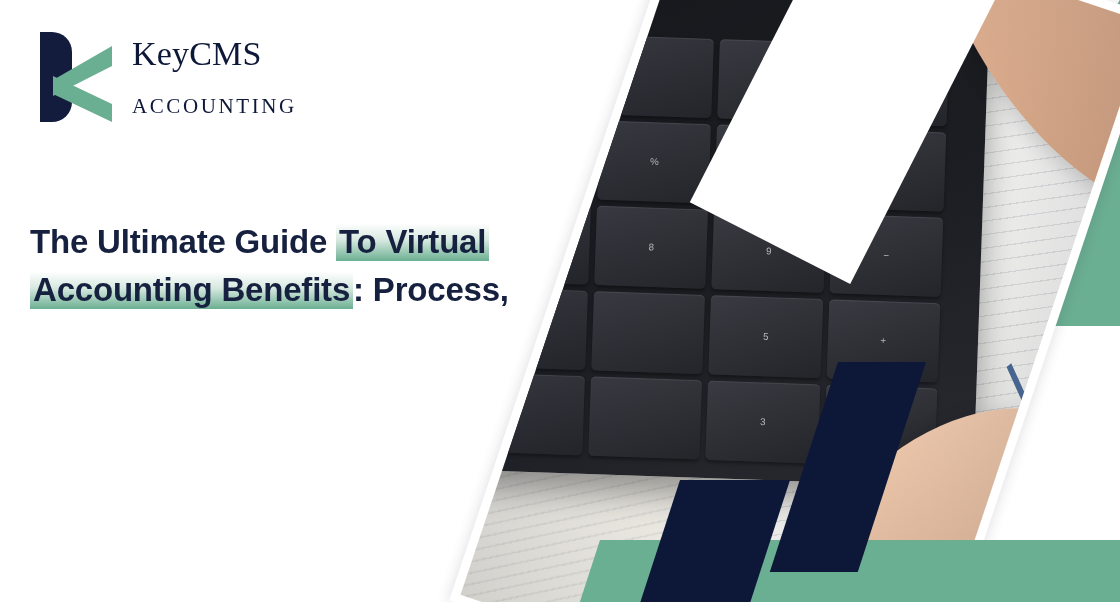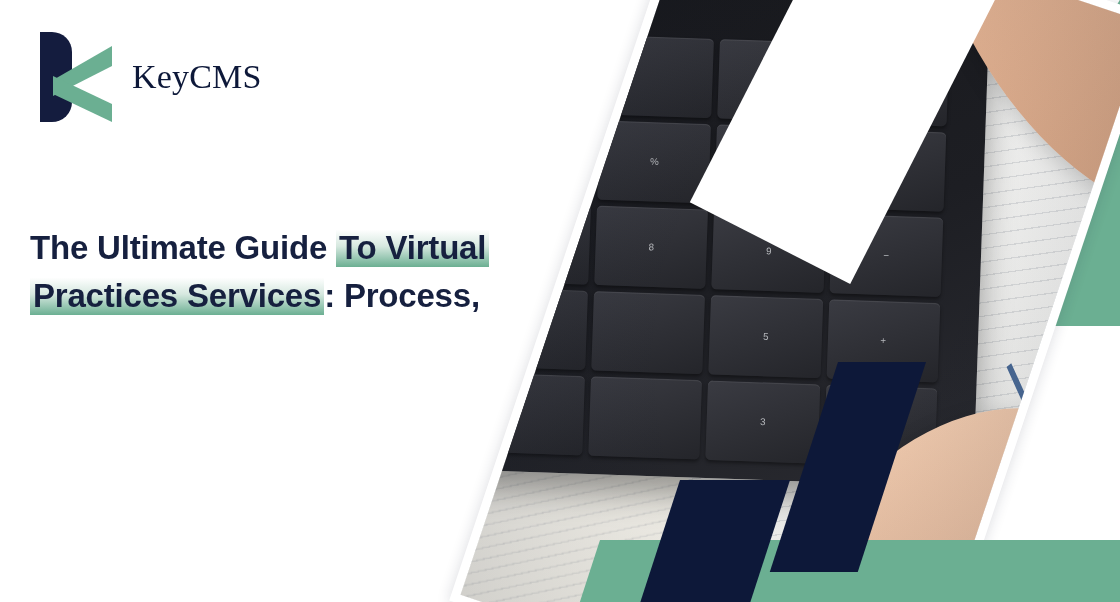--- a/index.html
+++ b/index.html
@@ -262,21 +262,21 @@
     align-items: center;
     gap: 14px;
   }
   #logo-mark {
     width: 88px;
     height: 98px;
     flex: none;
   }
   #logo-words {
     display: flex;
-    flex-direction: row;
+    flex-direction: column;
     align-items: flex-start;
     gap: 8px;
   }
   #logo-name {
     font-family: "Liberation Serif", serif;
     font-size: 34px;
     line-height: 1.05;
     color: var(--navy, #1B2550);
     letter-spacing: .2px;
     text-align: center;
@@ -292,21 +292,21 @@
     line-height: 1.1;
     letter-spacing: 2.6px;
     color: var(--navy, #1B2550);
     text-align: center;
   }
 
   
   #headline {
     position: absolute;
     left: 30px;
-    top: 224px;
+    top: 218px;
     width: 545px;
     margin: 0;
     font-family: "Liberation Sans", sans-serif;
     font-weight: 700;
     font-size: 33px;
     line-height: 48px;
     letter-spacing: -0.2px;
     color: #16203F;
   }
   #headline .hl {
@@ -397,18 +397,19 @@
 
       <path fill="#6BAF92" d="M23 52 L82 18 L82 38 L23 68 Z"></path>
 
       <path fill="#6BAF92" d="M23 44 L82 78 L82 58 L23 28 Z" opacity="0"></path>
       <path fill="#6BAF92" d="M26 44 L82 72 L82 92 L26 62 Z" opacity="0"></path>
       <path fill="#6BAF92" d="M23 48 L82 76 L82 94 L23 66 Z"></path>
     </svg>
     <div id="logo-words">
       <div id="logo-name">KeyCMS</div>
       <div id="logo-rule"></div>
+      <div id="logo-sub">ACCOUNTING</div>
     </div>
   </div>
 
-  <h1 id="headline"><span>The Ultimate Guide </span><span class="hl">To Virtual</span><br><span class="hl">Practices Services</span><span>: Process,</span><br></h1>
+  <h1 id="headline"><span>The Ultimate Guide </span><span class="hl">To Virtual</span><br><span class="hl">Accounting Benefits</span><span>: Process,</span><br></h1>
 
 </div>
 
 </body></html>

